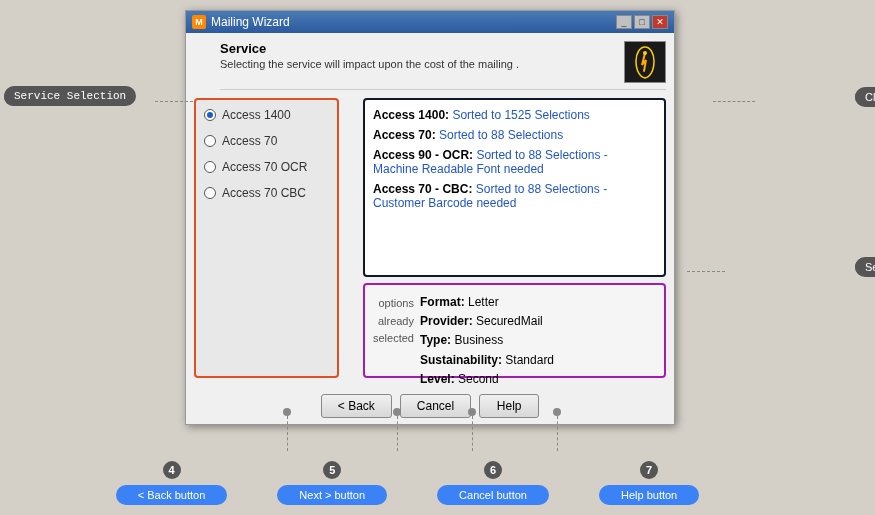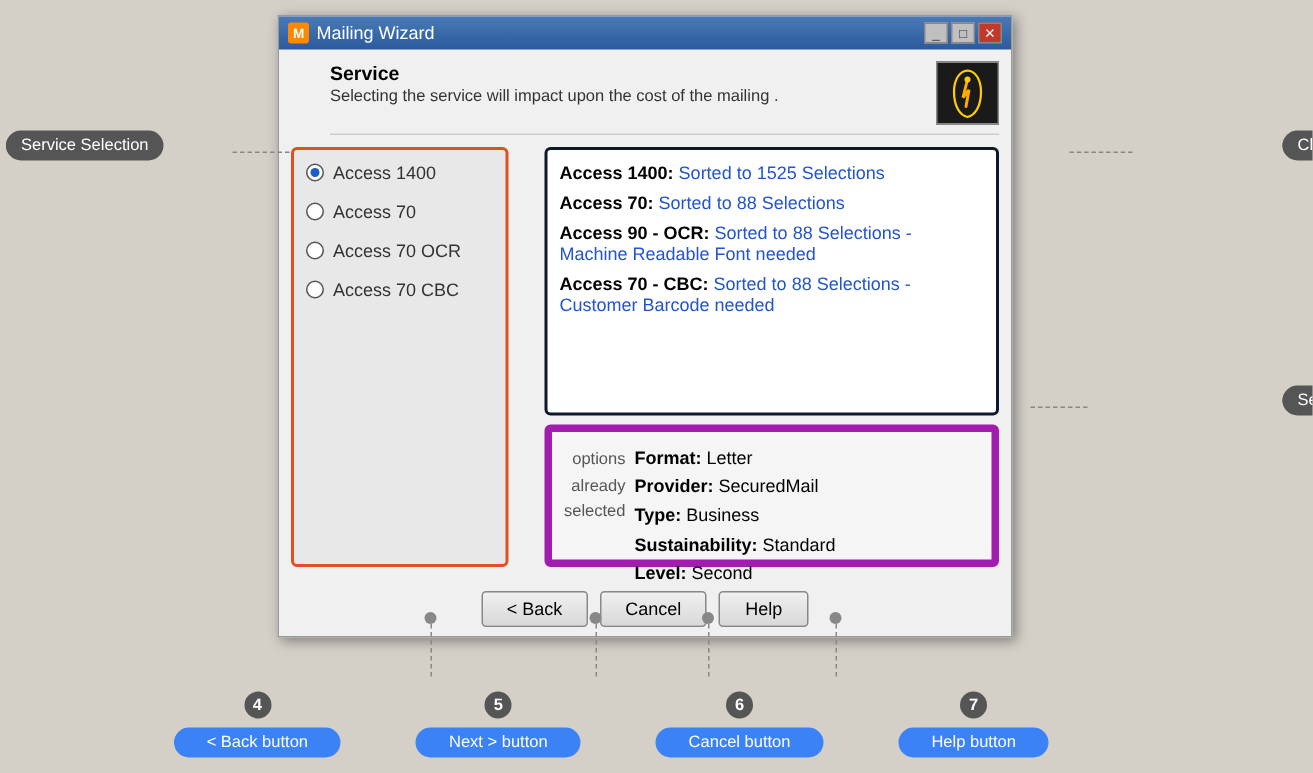--- a/index.html
+++ b/index.html
@@ -186,21 +186,21 @@
       margin-bottom: 6px;
       font-size: 12px;
       color: #2255cc;
     }
     .info-line strong {
       color: #000;
     }
 
     
     .info-box-bottom {
-      border: 5px solid #a21caf;
+      border: 2px solid #a21caf;
       border-radius: 4px;
       background: #f5f5f5;
       padding: 8px;
       display: flex;
       gap: 6px;
       height: 95px;
     }
     .options-label {
       font-size: 11px;
       color: #555;
@@ -354,21 +354,21 @@
     </div>
 
     <div class="footer">
       <div class="btn">&lt; Back</div>
       <div class="btn">Cancel</div>
       <div class="btn">Help</div>
     </div>
   </div>
 </div>
 
-<div style="position:absolute; left:4px; top:88px; display:flex; align-items:center; gap:6px;">
+<div style="position:absolute; left:4px; top:88px; display:flex; align-items:flex-end; gap:6px;font-family:Liberation Mono, monospace;">
   <div class="annotation-bubble">
     <span>Service Selection</span>
   </div>
   <div style="width:18px;height:18px;border-radius:50%;background:#555;color:#fff;text-align:center;line-height:18px;font-size:11px;font-weight:bold;">1</div>
 </div>
 
 <div style="position:absolute;left:155px;top:101px;width:38px;border-top:1px dashed #888;z-index:9;"></div>
 
 <div style="position:absolute; right:2px; top:88px; display:flex; align-items:center; gap:6px;">
   <div style="width:18px;height:18px;border-radius:50%;background:#555;color:#fff;text-align:center;line-height:18px;font-size:11px;font-weight:bold;">2</div>

